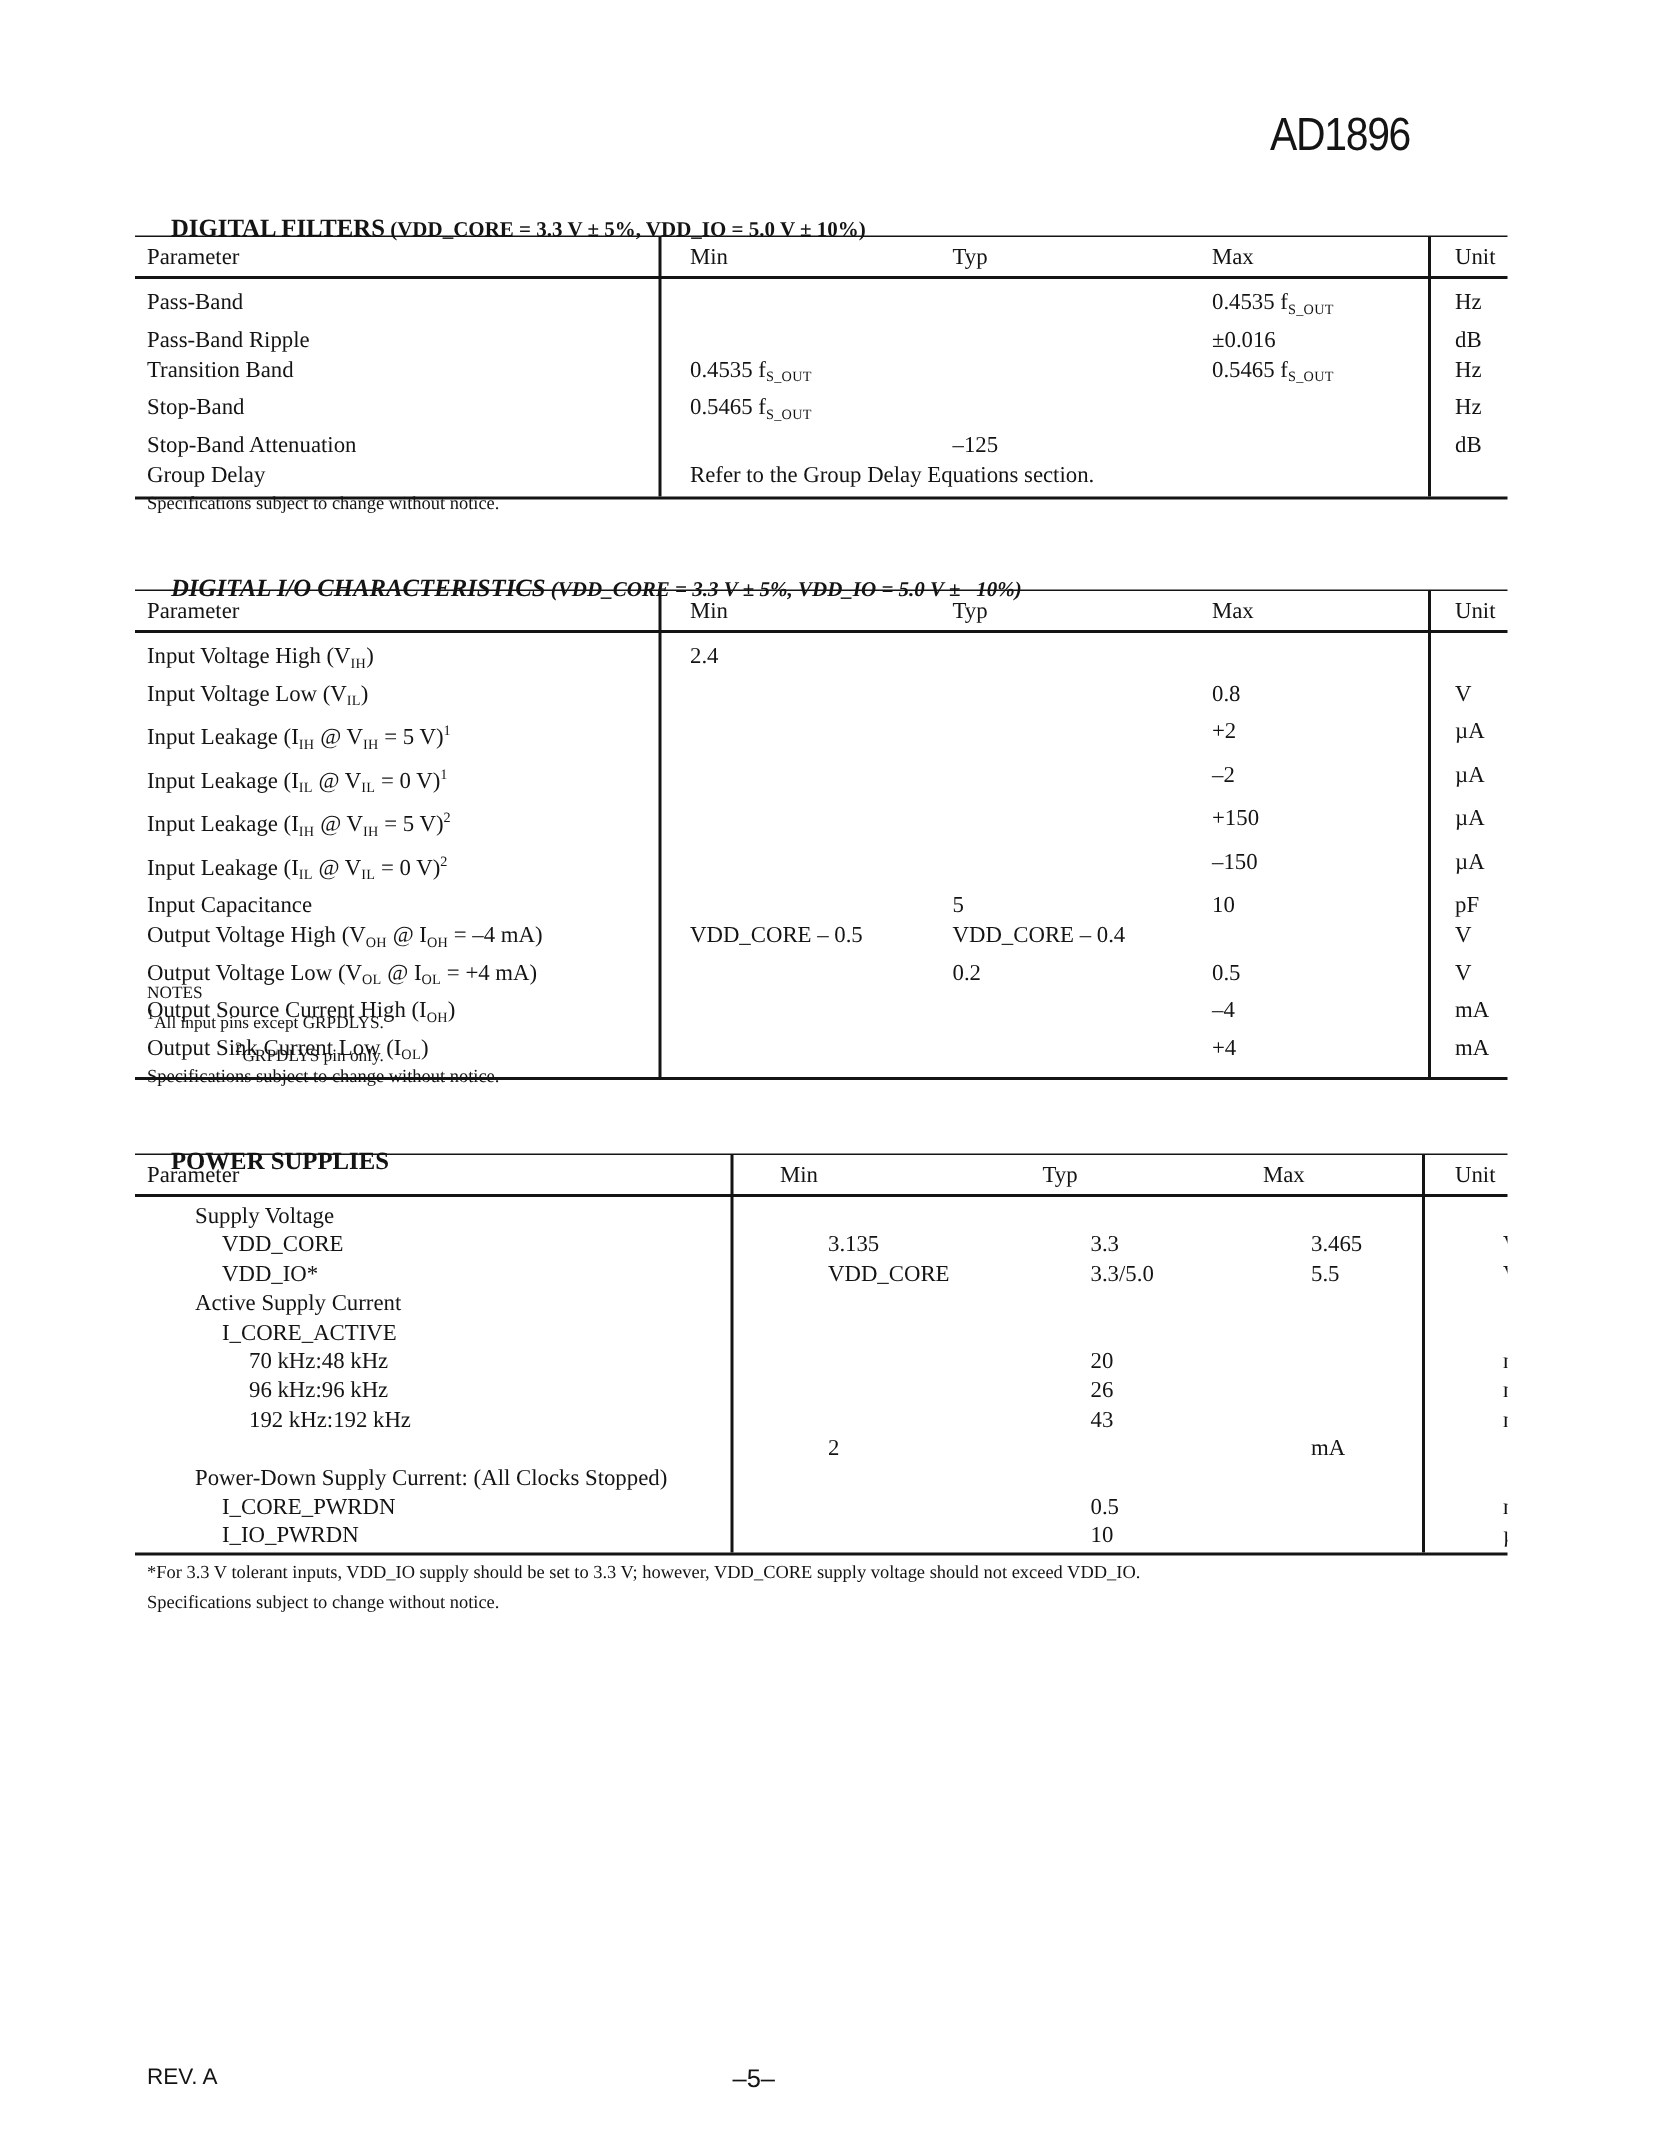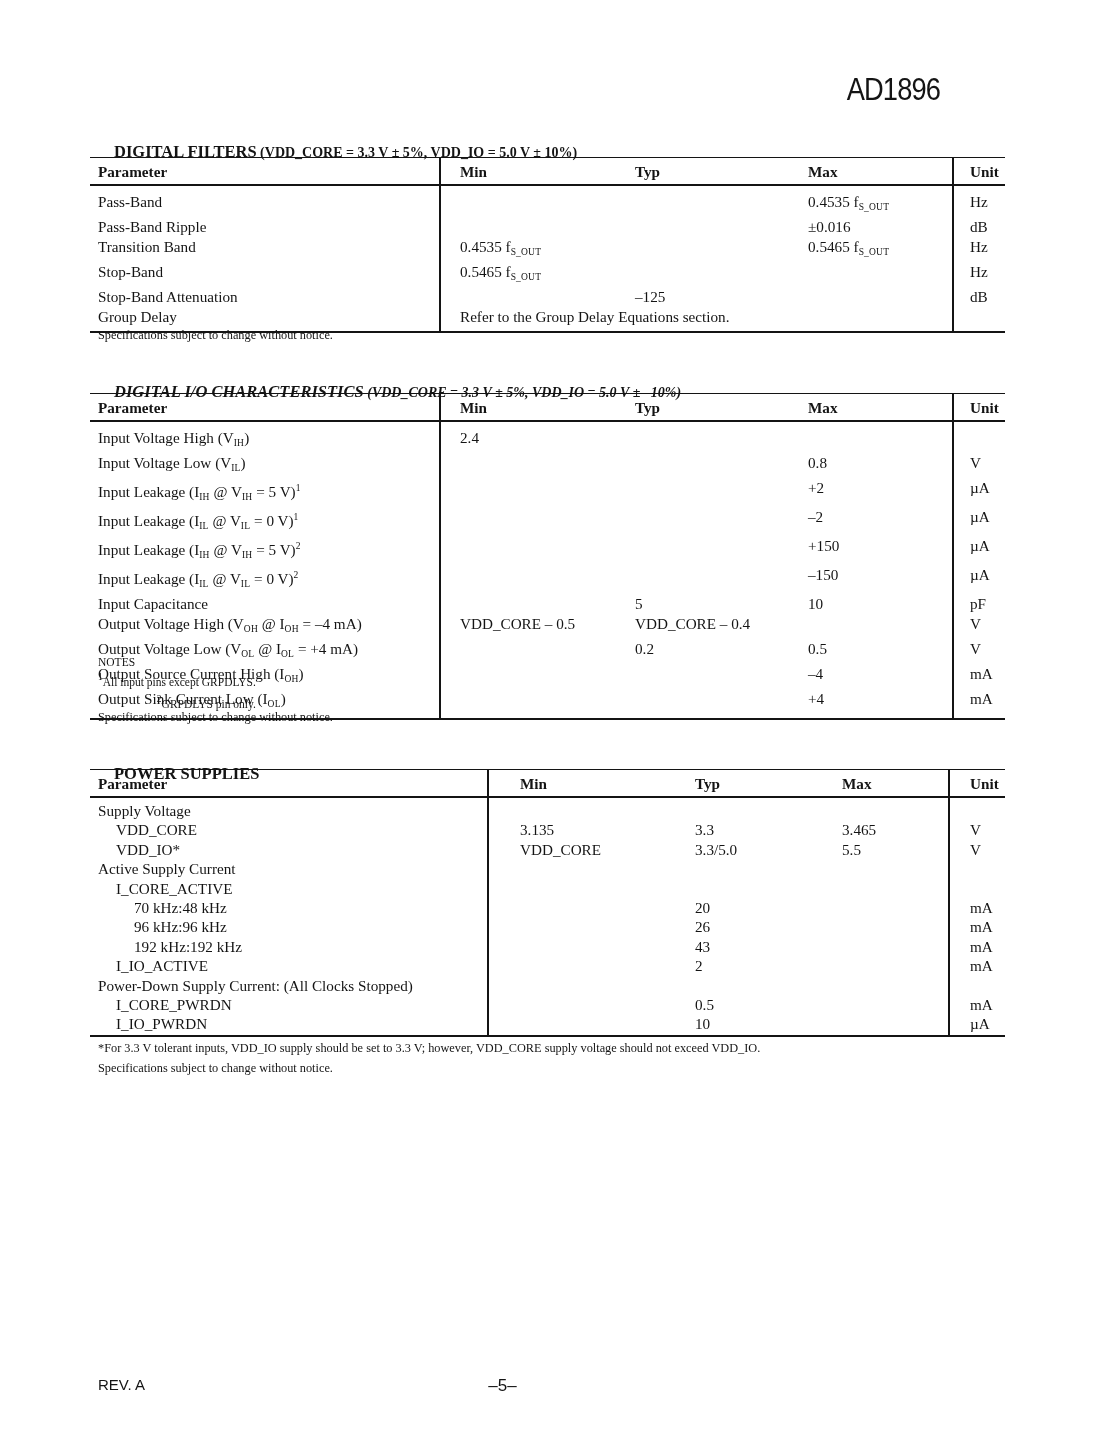--- a/index.html
+++ b/index.html
@@ -15,24 +15,24 @@
   .t-main{font-weight:bold;font-size:16.5px;}
   .t-cond{font-weight:bold;font-size:14px;}
 
   
   .spec-table{position:absolute;left:90px;width:950px;border-top:1.5px solid #141414;
               border-bottom:2.5px solid #141414;font-size:15.2px;}
   .trow{display:grid;}
   .tbl-a .trow,.tbl-b .trow{grid-template-columns:349px 175px 173px 165px 88px;}
   .tbl-c .trow{grid-template-columns:397px 175px 158px 128px 92px;}
   .trow.span-row{grid-template-columns:349px 601px !important;}
-  .thead{line-height:25px;border-bottom:2px solid #141414;font-weight:bold;padding-top:1px;}
+  .thead{line-height:25px;border-bottom:2px solid #141414;font-weight:normal;padding-top:1px;}
   .tbody{padding:6px 0 4px;}
   .tbl-a .tbody .trow,.tbl-b .tbody .trow{line-height:20px;}
-  .tbl-c .tbody{padding:3px 0 1px;}
+  .tbl-c .tbody{padding:3px 0 1px;margin-left:32px;}
   .tbl-c .tbody .trow{line-height:19.4px;}
   .cell{padding-left:21px;white-space:nowrap;overflow:visible;}
   .cell.c0{padding-left:8px;}
   .cell.c4{padding-left:18px;}
   .tbl-c .cell.c1,.tbl-c .cell.c2{padding-left:33px;}
   .tbl-c .cell.c3{padding-left:22px;}
   .tbl-c .cell.c4{padding-left:22px;}
   .cell.cspan{padding-left:21px;}
   sub{font-size:9.5px;vertical-align:-3px;letter-spacing:.2px;}
   sup{font-size:9.5px;vertical-align:6px;}
@@ -276,21 +276,20 @@
           <div class="cell c4">mA</div>
         </div>
         <div class="trow">
           <div class="cell c0" style="padding-left: 44px;">192 kHz:192 kHz</div>
           <div class="cell c1"></div>
           <div class="cell c2">43</div>
           <div class="cell c3"></div>
           <div class="cell c4">mA</div>
         </div>
         <div class="trow">
-          <div class="cell c0" style="padding-left: 26px;">I_IO_ACTIVE</div>
           <div class="cell c1"></div>
           <div class="cell c2">2</div>
           <div class="cell c3"></div>
           <div class="cell c4">mA</div>
         </div>
         <div class="trow">
           <div class="cell c0">Power-Down Supply Current: (All Clocks Stopped)</div>
           <div class="cell c1"></div>
           <div class="cell c2"></div>
           <div class="cell c3"></div>

